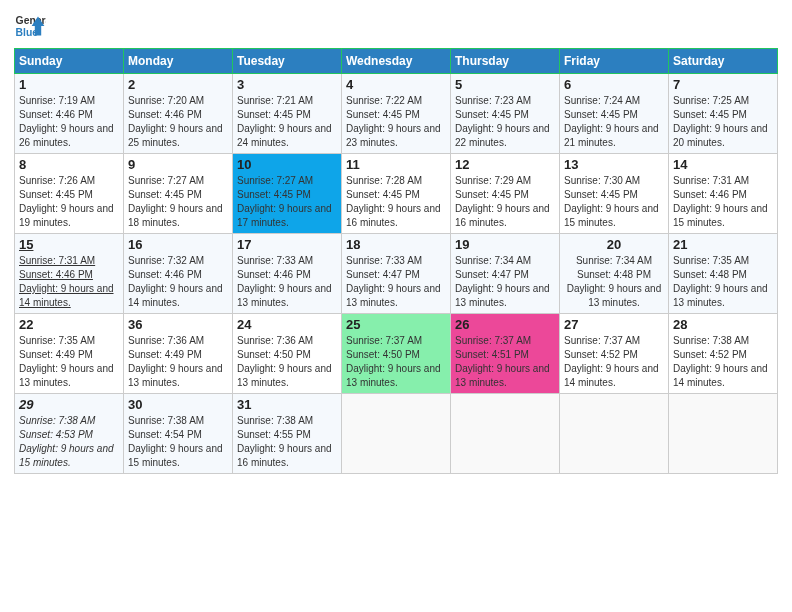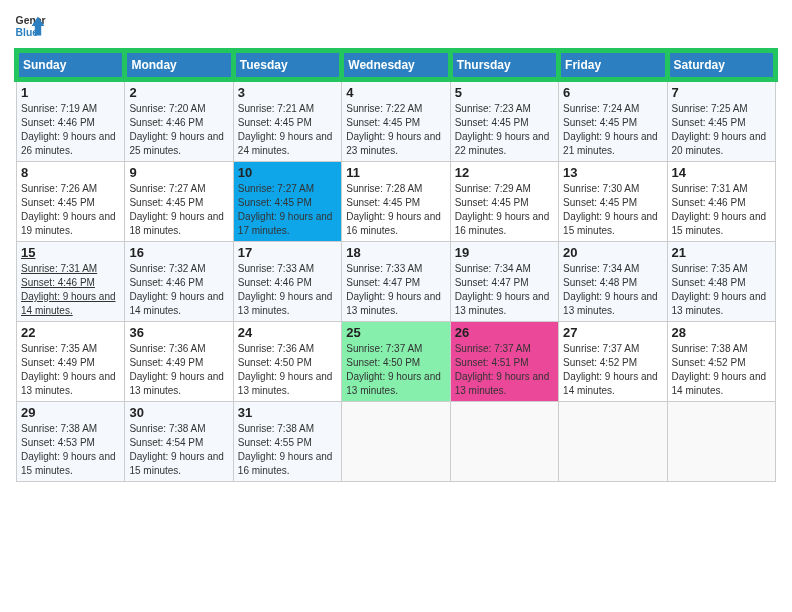--- a/index.html
+++ b/index.html
@@ -47,21 +47,21 @@
       border-collapse: collapse;
       table-layout: fixed;
     }
     thead tr th {
       background-color: #2c7fc0;
       color: #fff;
       font-size: 12px;
       font-weight: bold;
       padding: 5px 4px;
       text-align: left;
-      border: 5px solid #22c55e;
+      border: 1px solid #22c55e;
     }
     tbody tr td {
       border: 1px solid #ccc;
       vertical-align: top;
       padding: 3px 4px;
       font-size: 9.5px;
       color: #333;
       height: 80px;
       background: #fff;
     }
@@ -192,21 +192,21 @@
             <div class="cell-text">Sunrise: 7:33 AM<br>Sunset: 4:46 PM<br>Daylight: 9 hours and 13 minutes.</div>
           </td>
           <td style="background: rgb(245, 249, 253);">
             <span class="day-num">18</span>
             <div class="cell-text">Sunrise: 7:33 AM<br>Sunset: 4:47 PM<br>Daylight: 9 hours and 13 minutes.</div>
           </td>
           <td style="background: rgb(245, 249, 253);">
             <span class="day-num">19</span>
             <div class="cell-text">Sunrise: 7:34 AM<br>Sunset: 4:47 PM<br>Daylight: 9 hours and 13 minutes.</div>
           </td>
-          <td style="background: rgb(245, 249, 253);">
+          <td style="background: rgb(245, 249, 253); text-align: center;">
             <span class="day-num">20</span>
             <div class="cell-text">Sunrise: 7:34 AM<br>Sunset: 4:48 PM<br>Daylight: 9 hours and 13 minutes.</div>
           </td>
           <td style="background: rgb(245, 249, 253);">
             <span class="day-num">21</span>
             <div class="cell-text">Sunrise: 7:35 AM<br>Sunset: 4:48 PM<br>Daylight: 9 hours and 13 minutes.</div>
           </td>
         </tr>
         <tr>
           <td style="background: rgb(255, 255, 255);">
@@ -232,21 +232,21 @@
           <td style="background: rgb(255, 255, 255);">
             <span class="day-num">27</span>
             <div class="cell-text">Sunrise: 7:37 AM<br>Sunset: 4:52 PM<br>Daylight: 9 hours and 14 minutes.</div>
           </td>
           <td style="background: rgb(255, 255, 255);">
             <span class="day-num">28</span>
             <div class="cell-text">Sunrise: 7:38 AM<br>Sunset: 4:52 PM<br>Daylight: 9 hours and 14 minutes.</div>
           </td>
         </tr>
         <tr>
-          <td style="background: rgb(245, 249, 253);">
+          <td style="background: rgb(245, 249, 253); font-style: italic;">
             <span class="day-num">29</span>
             <div class="cell-text">Sunrise: 7:38 AM<br>Sunset: 4:53 PM<br>Daylight: 9 hours and 15 minutes.</div>
           </td>
           <td style="background: rgb(245, 249, 253);">
             <span class="day-num">30</span>
             <div class="cell-text">Sunrise: 7:38 AM<br>Sunset: 4:54 PM<br>Daylight: 9 hours and 15 minutes.</div>
           </td>
           <td style="background: rgb(245, 249, 253);">
             <span class="day-num">31</span>
             <div class="cell-text">Sunrise: 7:38 AM<br>Sunset: 4:55 PM<br>Daylight: 9 hours and 16 minutes.</div>

